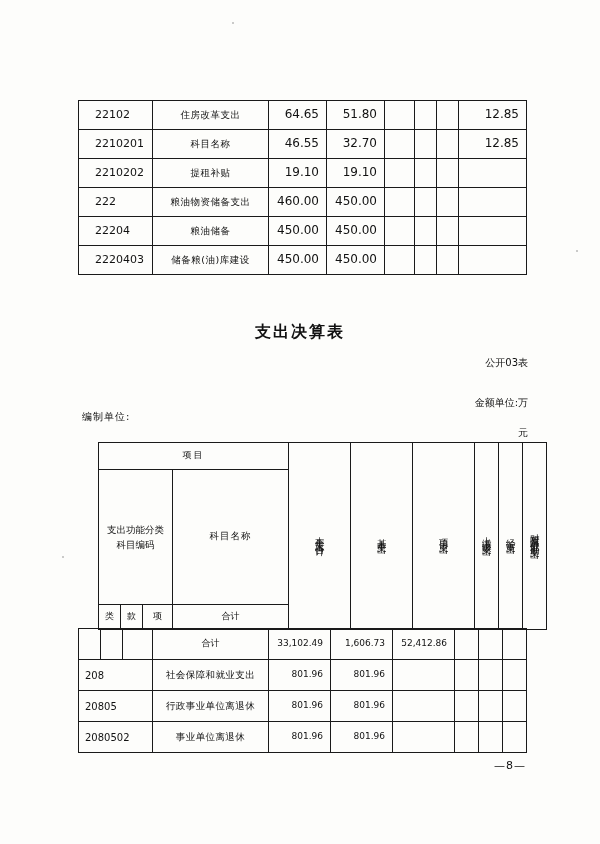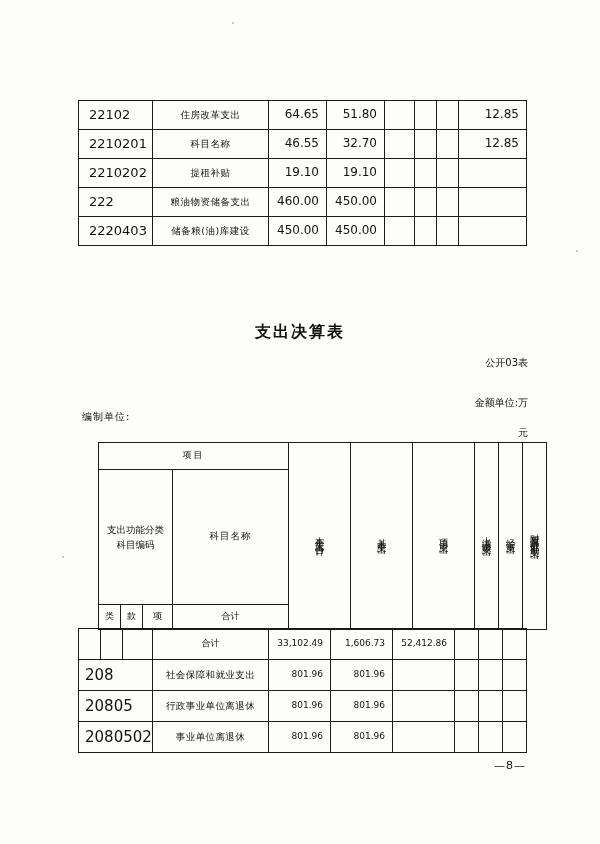--- a/index.html
+++ b/index.html
@@ -39,21 +39,21 @@
   
   .top-table {
     position: absolute;
     left: 78px;
     top: 100px;
     width: 448px;
   }
   .top-table td {
     height: 28px;
   }
-  .top-table .code { font-size: 13px; padding-left: 10px; }
+  .top-table .code { font-size: 11px; padding-left: 16px; }
   .top-table .name { font-size: 9.5px; text-align: center; letter-spacing: .5px;}
   .top-table .num  { font-size: 12px; text-align: right; padding-right: 7px;}
 
   
   .doc-title {
     position: absolute;
     top: 322px;
     left: 0;
     width: 600px;
     text-align: center;
@@ -114,21 +114,21 @@
     writing-mode: vertical-rl;
     text-orientation: upright;
     letter-spacing: 2px;
     display: inline-block;
     line-height: 1.1;
     font-size: 9.5px;
   }
   .sub-hdr td { height: 24px; text-align: center; font-size: 9.5px; }
   .data-row td { height: 30px; }
   .data-row .name { text-align: center; font-size: 9.5px; letter-spacing: .4px;}
-  .data-row .code { font-size: 15px; padding-left: 6px; }
+  .data-row .code { font-size: 10px; padding-left: 6px; }
   .data-row .num  { text-align: right; padding-right: 7px; font-size: 9px; }
 
   
   .page-num {
     position: absolute;
     bottom: 72px;
     right: 74px;
     font-size: 11px;
     letter-spacing: 1px;
   }
@@ -188,20 +188,30 @@
         <td class="num">19.10</td>
         <td class="num"></td>
         <td class="num"></td>
         <td class="num"></td>
         <td class="num"></td>
       </tr>
       <tr class="top-row">
         <td class="code">222</td>
         <td class="name">粮油物资储备支出</td>
         <td class="num">460.00</td>
+        <td class="num">450.00</td>
+        <td class="num"></td>
+        <td class="num"></td>
+        <td class="num"></td>
+        <td class="num"></td>
+      </tr>
+      <tr class="top-row">
+        <td class="code">22204</td>
+        <td class="name">粮油储备</td>
+        <td class="num">450.00</td>
         <td class="num">450.00</td>
         <td class="num"></td>
         <td class="num"></td>
         <td class="num"></td>
         <td class="num"></td>
       </tr>
       <tr class="top-row">
         <td class="code">2220403</td>
         <td class="name">储备粮(油)库建设</td>
         <td class="num">450.00</td>

